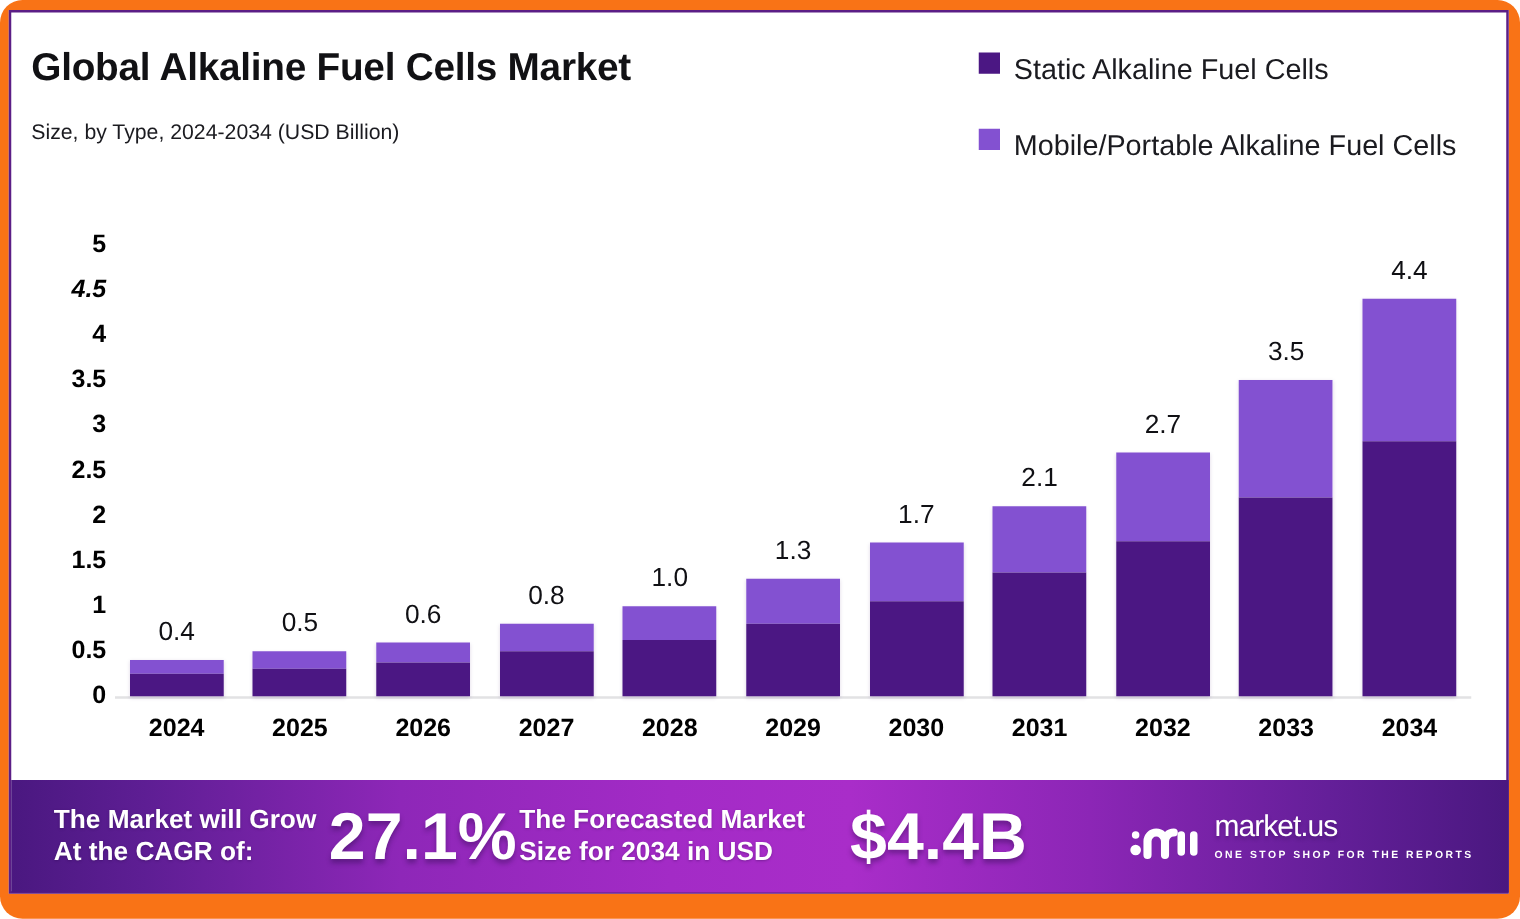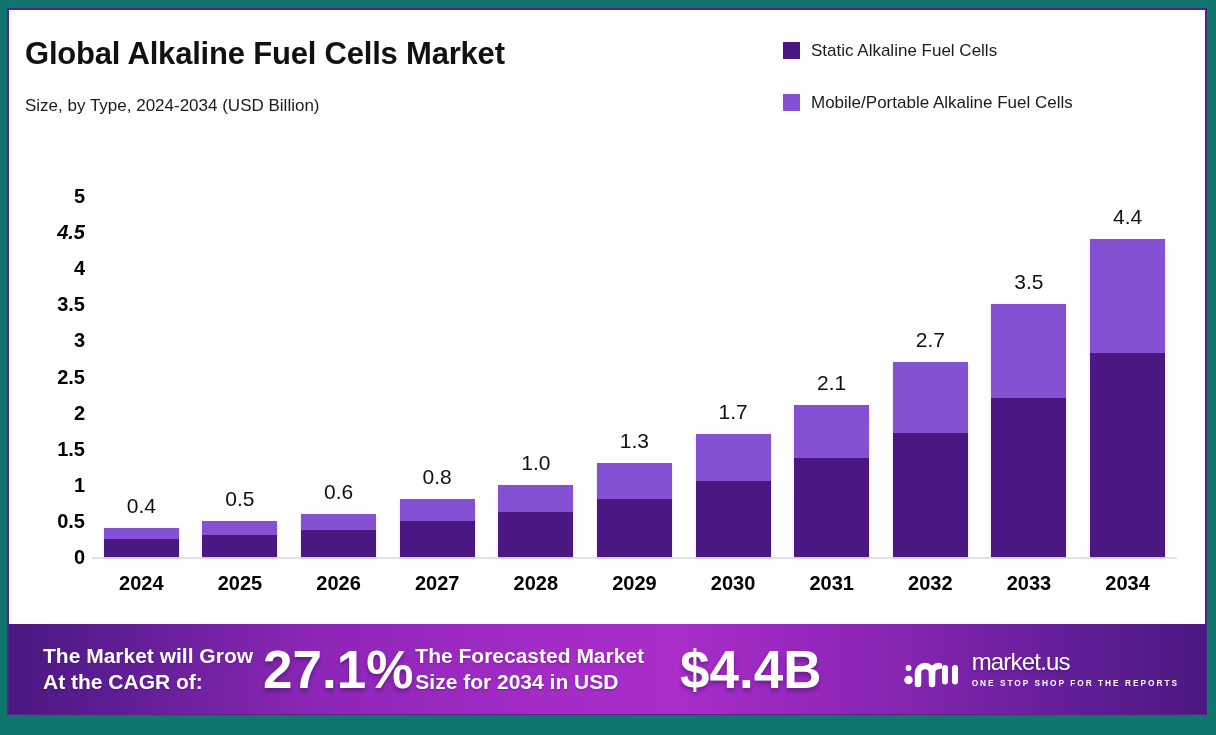--- a/index.html
+++ b/index.html
@@ -3,21 +3,21 @@
 <meta charset="utf-8">
 <style>
   html,body{margin:0;padding:0;}
   body{
     width:1216px;height:735px;overflow:hidden;
     background:#ffffff;
     font-family:"Liberation Sans", sans-serif;
     -webkit-font-smoothing:antialiased;
   }
   #infographic{
-    position:relative;width:1216px;height:735px;background:#0f766e;
+    position:relative;width:1216px;height:735px;background:#f97316;border-radius:18px;
   }
   
   .frame{
     position:absolute;left:7px;top:8px;width:1200px;height:707px;
     border:2px solid #5B1E86;box-sizing:border-box;background:#ffffff;
   }
 
   
   .title{
     position:absolute;left:25px;top:36px;
@@ -31,21 +31,21 @@
 
   
   .legend{
     position:absolute;left:783px;top:38px;width:400px;
   }
   .legend-item{display:flex;align-items:flex-start;margin-bottom:26px;}
   .legend-swatch{
     width:17px;height:17px;flex:0 0 17px;margin-top:4px;margin-right:11px;
   }
   .legend-label{
-    font-size:17px;color:#1b1b20;line-height:1.52;max-width:360px;
+    font-size:23px;color:#1b1b20;line-height:1.52;max-width:360px;
   }
   .yaxis{
     position:absolute;left:25px;top:192px;width:60px;height:376px;
   }
   .ytick{
     position:absolute;right:0;transform:translateY(-50%);
     font-size:20px;font-weight:bold;color:#000000;text-align:right;
     white-space:nowrap;
   }
   .baseline{

